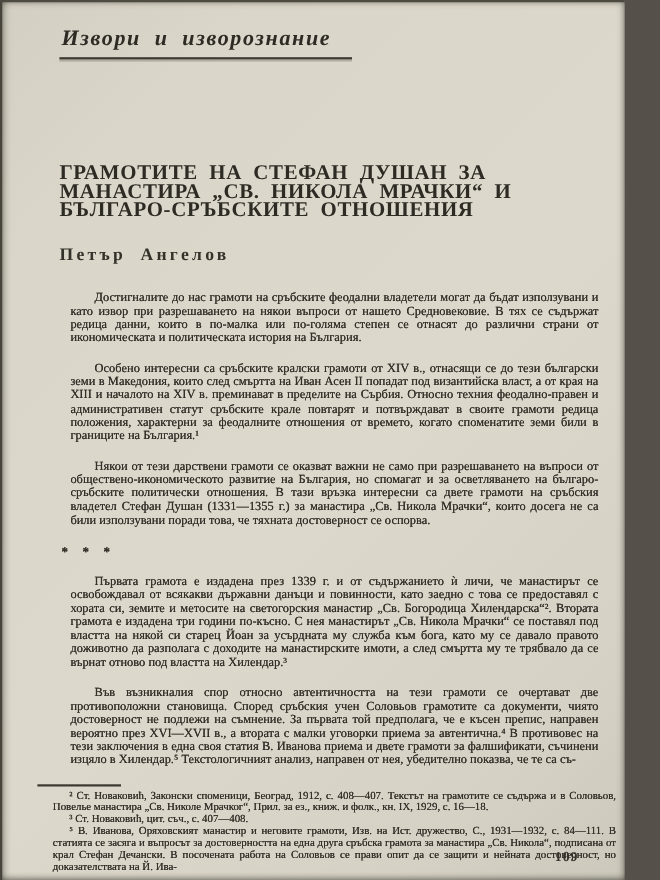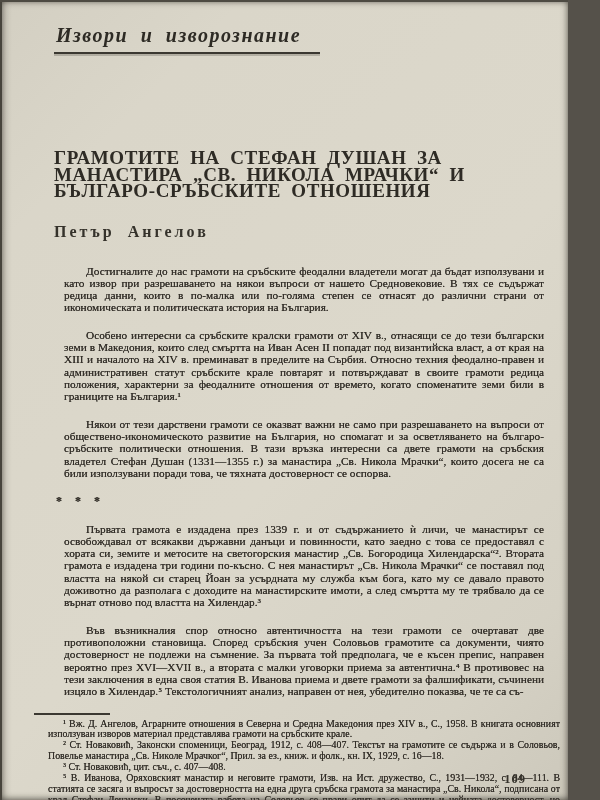--- a/index.html
+++ b/index.html
@@ -103,21 +103,20 @@
       <p>Особено интересни са сръбските кралски грамоти от XIV в., отнасящи се до тези български земи в Македония, които след смъртта на Иван Асен II попадат под византийска власт, а от края на XIII и началото на XIV в. преминават в пределите на Сърбия. Относно техния феодално-правен и административен статут сръбските крале повтарят и потвърждават в своите грамоти редица положения, характерни за феодалните отношения от времето, когато споменатите земи били в границите на България.¹</p>
       <p>Някои от тези дарствени грамоти се оказват важни не само при разрешаването на въпроси от обществено-икономическото развитие на България, но спомагат и за осветляването на българо-сръбските политически отношения. В тази връзка интересни са двете грамоти на сръбския владетел Стефан Душан (1331—1355 г.) за манастира „Св. Никола Мрачки“, които досега не са били използувани поради това, че тяхната достоверност се оспорва.</p>
       <div class="stars">* * *</div>
       <p>Първата грамота е издадена през 1339 г. и от съдържанието ѝ личи, че манастирът се освобождавал от всякакви държавни данъци и повинности, като заедно с това се предоставял с хората си, земите и метосите на светогорския манастир „Св. Богородица Хилендарска“². Втората грамота е издадена три години по-късно. С нея манастирът „Св. Никола Мрачки“ се поставял под властта на някой си старец Йоан за усърдната му служба към бога, като му се давало правото доживотно да разполага с доходите на манастирските имоти, а след смъртта му те трябвало да се върнат отново под властта на Хилендар.³</p>
       <p>Във възникналия спор относно автентичността на тези грамоти се очертават две противоположни становища. Според сръбския учен Соловьов грамотите са документи, чиято достоверност не подлежи на съмнение. За първата той предполага, че е късен препис, направен вероятно през XVI—XVII в., а втората с малки уговорки приема за автентична.⁴ В противовес на тези заключения в една своя статия В. Иванова приема и двете грамоти за фалшификати, съчинени изцяло в Хилендар.⁵ Текстологичният анализ, направен от нея, убедително показва, че те са съ-</p>
     </div>
 
     <hr class="footnote-rule">
 
     <div class="footnotes">
-      <p>¹ Вж. Д. Ангелов, Аграрните отношения в Северна и Средна Македония през XIV в., С., 1958. В книгата основният използуван изворов материал представлява грамоти на сръбските крале.</p>
       <p>² Ст. Новаковић, Законски споменици, Београд, 1912, с. 408—407. Текстът на грамотите се съдържа и в Соловьов, Повелье манастира „Св. Николе Мрачког“, Прил. за ез., книж. и фолк., кн. IX, 1929, с. 16—18.</p>
       <p>³ Ст. Новаковић, цит. съч., с. 407—408.</p>
       <p>⁵ В. Иванова, Оряховският манастир и неговите грамоти, Изв. на Ист. дружество, С., 1931—1932, с. 84—111. В статията се засяга и въпросът за достоверността на една друга сръбска грамота за манастира „Св. Никола“, подписана от крал Стефан Дечански. В посочената работа на Соловьов се прави опит да се защити и нейната достоверност, но доказателствата на Й. Ива-</p>
     </div>
 
   </div>
 
   <div class="page-number">109</div>
 </div>
 

